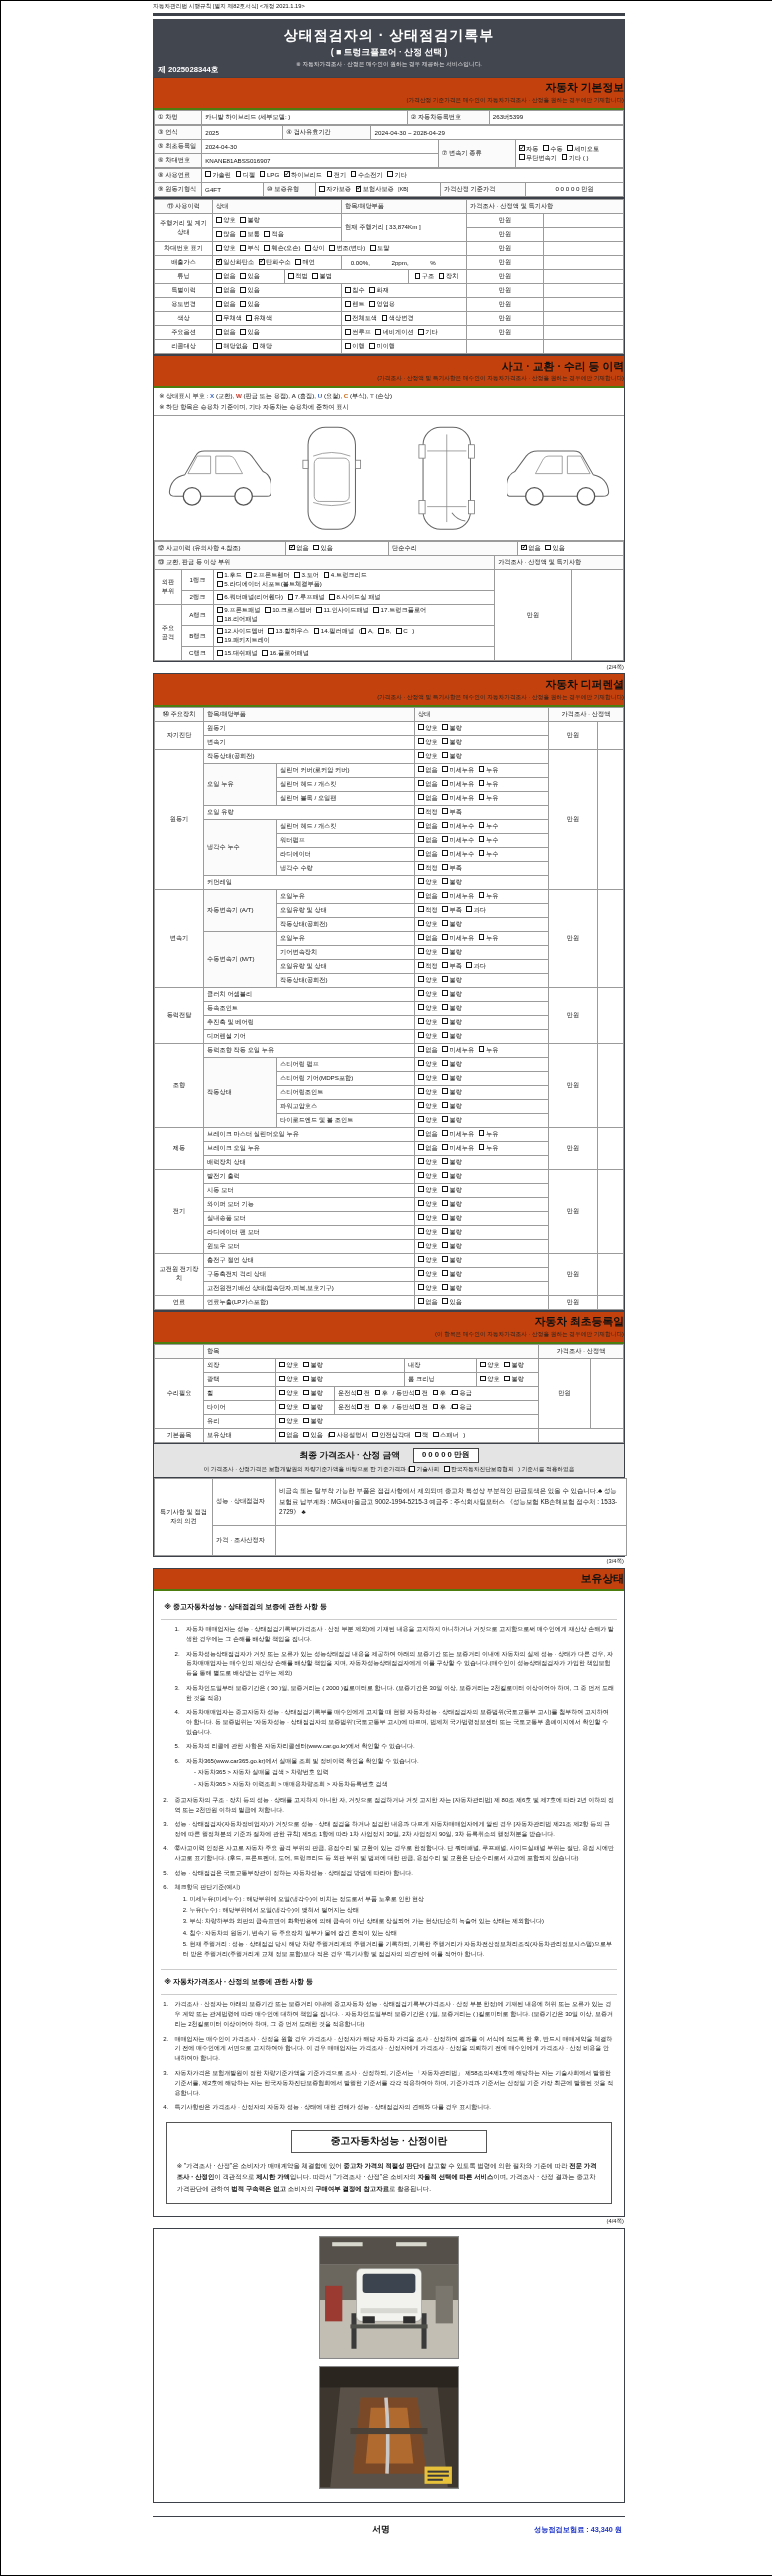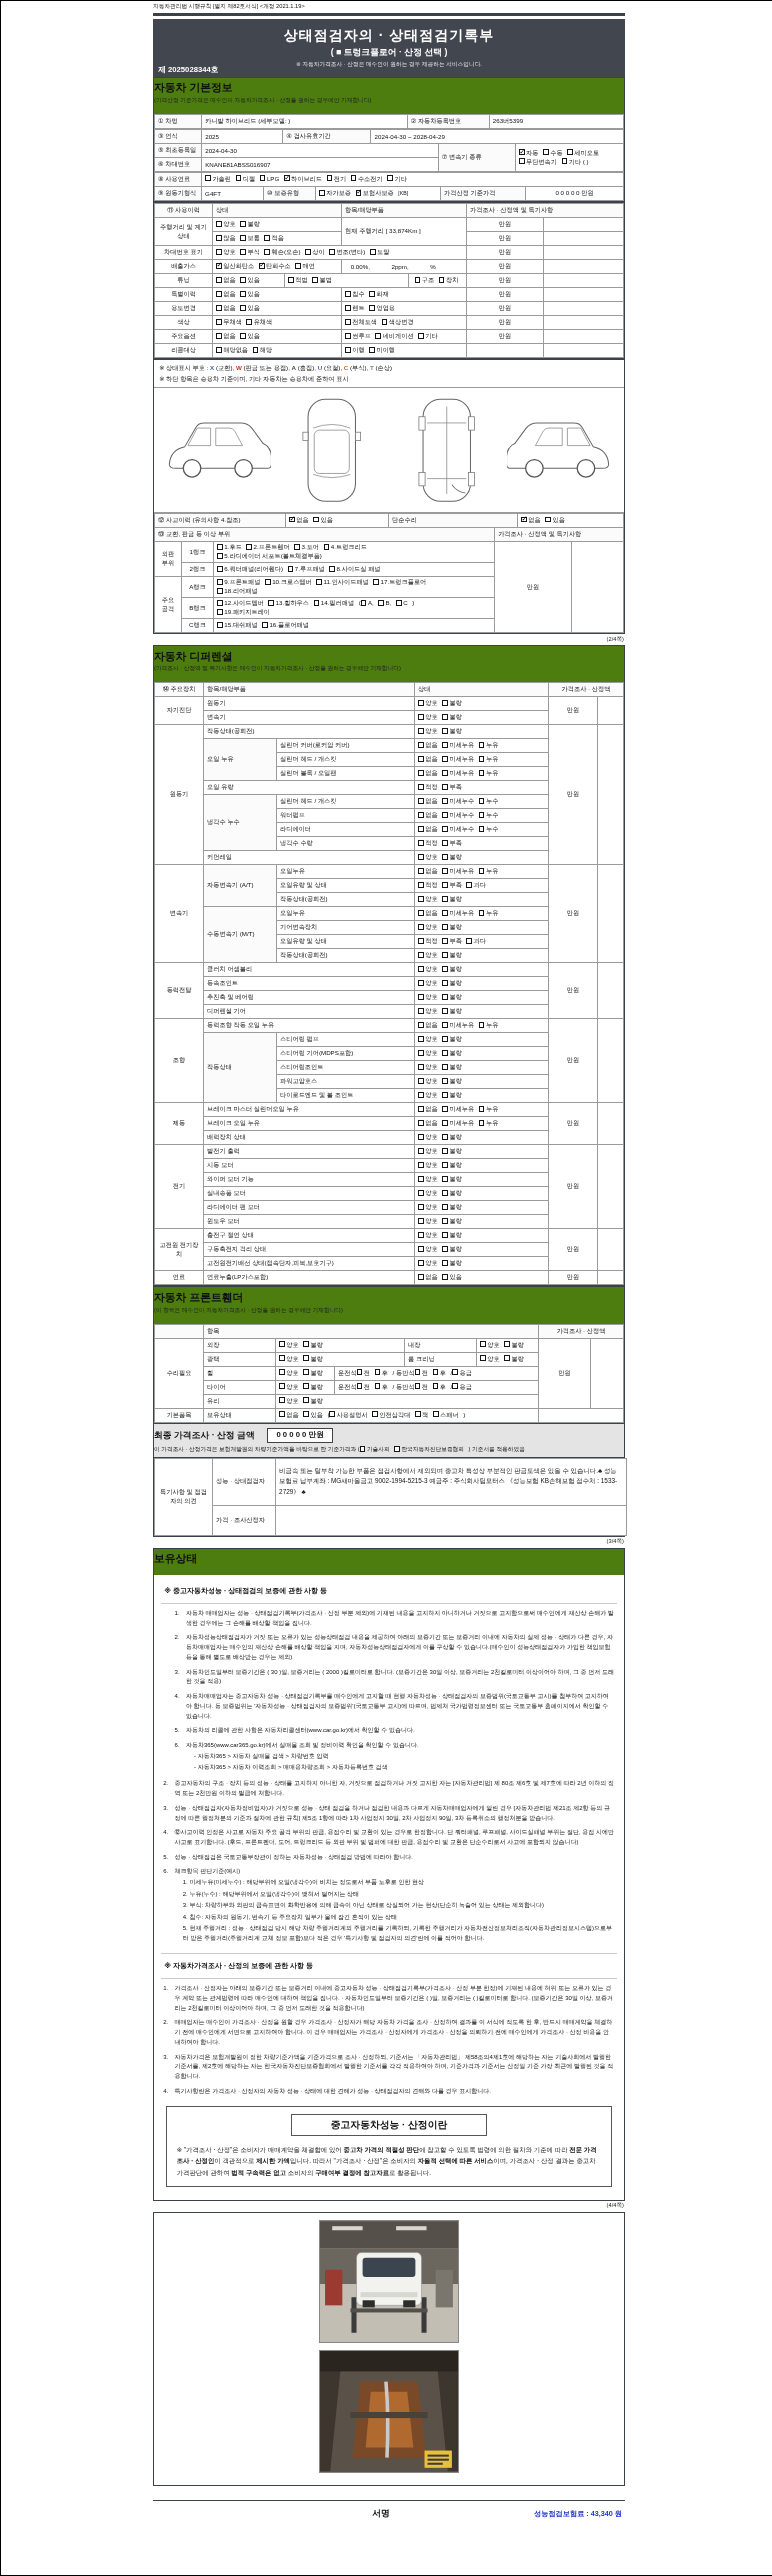--- a/index.html
+++ b/index.html
@@ -8,38 +8,38 @@
   .page{position:relative;width:773px;height:2576px;background:#fff;border:0.5px solid #000;overflow:hidden}
   .doc{position:absolute;left:152px;top:0;width:472px}
   .law{font-size:5.7px;padding-top:2.1px;color:#111}
   .toprule{height:2.6px;background:#3d414a;margin-top:2.1px}
   .hdband{position:relative;background:#42464f;color:#fff;margin-top:3.1px;padding:8.2px 0 4.1px 0;height:58px}
   .hdband .t1{text-align:center;font-size:14px;font-weight:bold;letter-spacing:1px}
   .hdband .t2{text-align:center;font-size:8.8px;font-weight:bold;margin-top:2.1px}
   .hdband .t3{text-align:center;font-size:5.7px;margin-top:1.5px;color:#e8e8e8}
   .docno{position:absolute;left:5.2px;bottom:2.1px;font-size:7.7px;font-weight:bold}
   .section{border:1.5px solid #3d414a;background:#fff;margin-top:0}
-  .band{background:#4d7c0f;border-bottom:6px solid #4d7c0f;text-align:left;padding:3.6px 0 3.1px 0}
+  .band{background:#c2410c;border-bottom:2px solid #4d7c0f;text-align:right;padding:3.6px 0 3.1px 0}
   .band .bt{font-size:10.8px;font-weight:bold}
   .band .bn{font-size:5.7px;margin-top:1.5px;color:#222}
   table.grid{border-collapse:collapse;width:100%;table-layout:fixed}
   table.grid td{border:0.5px solid #9b9b9b;font-size:6.2px;padding:1px 3.1px;height:14px;background:#fff;overflow:hidden;vertical-align:middle}
   table.grid td.lab{background:#fbfbfb}
   table.stack{margin-top:-0.5px}
   td.ctr{text-align:center}
   td.price{text-align:center}
   td.glab{text-align:center;background:#fbfbfb}
   .cb{display:inline-block;width:5.7px;height:5.7px;border:1px solid #161616;background:#fff;vertical-align:-0.5px;margin-right:1.5px;position:relative}
   .cb.on::after{content:"✓";position:absolute;left:-0.5px;top:-3.6px;font-size:7.2px;font-weight:bold;color:#000}
   .cbl{margin-right:4.6px}
   .legend{padding:2.6px 5.2px;font-size:6.2px;border-bottom:0.5px solid #9b9b9b;background:#fff}
   .legend .ln{display:block;padding:1px 0}
   .diagrams{display:flex;justify-content:space-around;align-items:center;height:125px;border-bottom:0.5px solid #9b9b9b;background:#fff;padding:0 3.1px}
   .pgmark{text-align:right;font-size:5.7px;padding:1.5px 1px;color:#222}
-  .finalband{background:#e4e4e4;border-top:1px solid #3d414a;border-bottom:1px solid #3d414a;text-align:left;padding:4.1px 0 3.1px 0}
+  .finalband{background:#e4e4e4;border-top:1px solid #3d414a;border-bottom:1px solid #3d414a;text-align:center;padding:4.1px 0 3.1px 0}
   .finalband .fl{font-size:8.8px;font-weight:bold;vertical-align:middle}
   .pricebox{display:inline-block;border:0.5px solid #444;background:#fff;padding:1.5px 8.2px;font-size:7.7px;font-weight:bold;margin-left:10.3px;vertical-align:middle}
   .finalnote{font-size:5.7px;margin-top:3.1px}
   .noticewrap{padding:3.1px 7.2px 8.2px 7.2px}
   .nhead{font-size:7px;font-weight:bold;padding:7.2px 3.1px;border-bottom:0.5px solid #ccc;margin-bottom:5.2px}
   .nhead2{font-size:7px;font-weight:bold;padding:7.2px 3.1px;border-top:0.5px solid #ccc;border-bottom:0.5px solid #ccc;margin:7.2px 0 5.2px 0}
   .nitem{display:flex;font-size:6px;line-height:1.65;margin:4.6px 2.1px}
   .nitem .nn{width:11.3px;flex:none}
   .nitem .nt{flex:1}
   .nsub{font-size:6px;line-height:1.65;margin:1.5px 0 1.5px 8.2px}
@@ -250,20 +250,24 @@
         <td colspan="2"><span class="cb"></span><span class="cbl">해당없음</span><span class="cb"></span><span class="cbl">해당</span></td>
         <td colspan="2"><span class="cb"></span><span class="cbl">이행</span><span class="cb"></span><span class="cbl">미이행</span></td>
         <td></td>
         <td></td>
       </tr>
     </tbody>
         </table>
   </div>
 
   <div class="section">
+    <div class="band">
+      <div class="bt">사고 · 교환 · 수리 등 이력</div>
+      <div class="bn">(가격조사 · 산정액 및 특기사항은 매수인이 자동차가격조사 · 산정을 원하는 경우에만 기재합니다)</div>
+    </div>
     <div class="legend">
       <span class="ln"><span>※ 상태표시 부호 : </span><span style="color: rgb(58, 102, 196); font-weight: bold;">X</span><span> (교환), </span><span style="color: rgb(204, 51, 34); font-weight: bold;">W</span><span> (판금 또는 용접), </span><span style="color: rgb(68, 68, 68); font-weight: bold;">A</span><span> (흠집), </span><span style="color: rgb(58, 102, 196); font-weight: bold;">U</span><span> (요철), </span><span style="color: rgb(210, 105, 30); font-weight: bold;">C</span><span> (부식), </span><span style="color: rgb(136, 136, 136); font-weight: bold;">T</span><span> (손상)</span></span>
       <span class="ln">※ 하단 항목은 승용차 기준이며, 기타 자동차는 승용차에 준하여 표시</span>
     </div>
     <div class="diagrams">
       <svg width="111" height="116" viewBox="0 0 215 225">
         <rect x="2" y="2" width="211" height="221" fill="#ffffff" stroke="none"></rect>
         <path d="M18 140 q2 -28 30 -34 l22 -38 q4 -8 16 -8 l70 0 q14 0 22 10 l22 30 q14 6 16 24 l0 16 q0 8 -8 8 l-178 0 q-12 0 -12 -8 z" fill="#fff" stroke="#666" stroke-width="2"></path>
         <path d="M72 70 l-18 34 l44 0 l0 -34 z M108 70 l0 34 l52 0 l-14 -26 q-4 -8 -12 -8 z" fill="#fff" stroke="#888" stroke-width="1.5"></path>
         <circle cx="62" cy="148" r="17" fill="#fff" stroke="#555" stroke-width="2.5"></circle>
@@ -578,21 +582,21 @@
               <td><span class="cb"></span><span class="cbl">없음</span><span class="cb"></span><span class="cbl">있음</span></td>
               <td class="price" rowspan="1">만원</td>
               <td rowspan="1"></td>
             </tr>
           </tbody>
     </table>
   </div>
 
   <div class="section">
     <div class="band">
-      <div class="bt">자동차 프론트휀더</div>
+      <div class="bt">자동차 최초등록일</div>
       <div class="bn">(이 항목은 매수인이 자동차가격조사 · 산정을 원하는 경우에만 기재합니다)</div>
     </div>
     <table class="grid">
       <colgroup>
             <col style="width:49px">
             <col style="width:72px">
             <col style="width:59px">
             <col style="width:70px">
             <col style="width:72px">
             <col style="width:62px">

